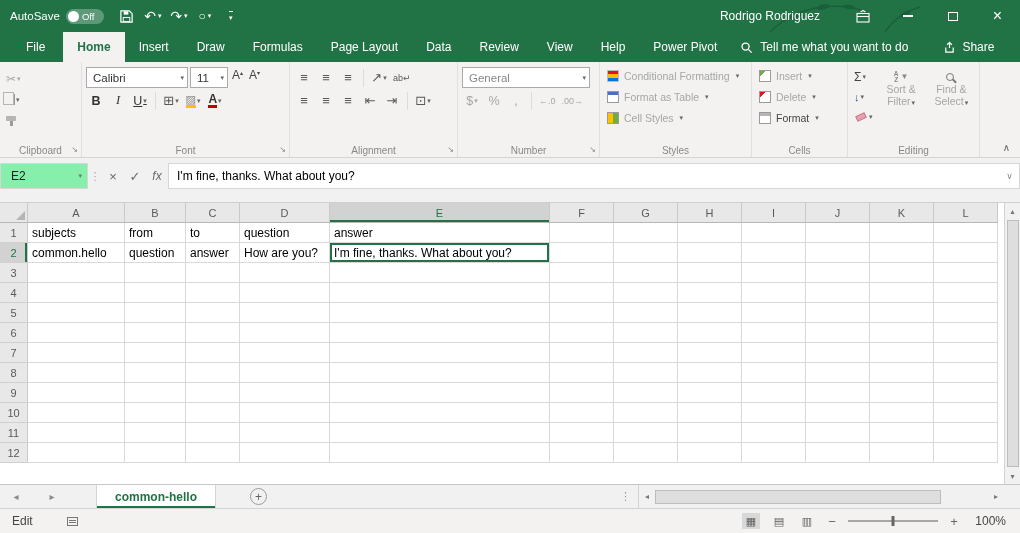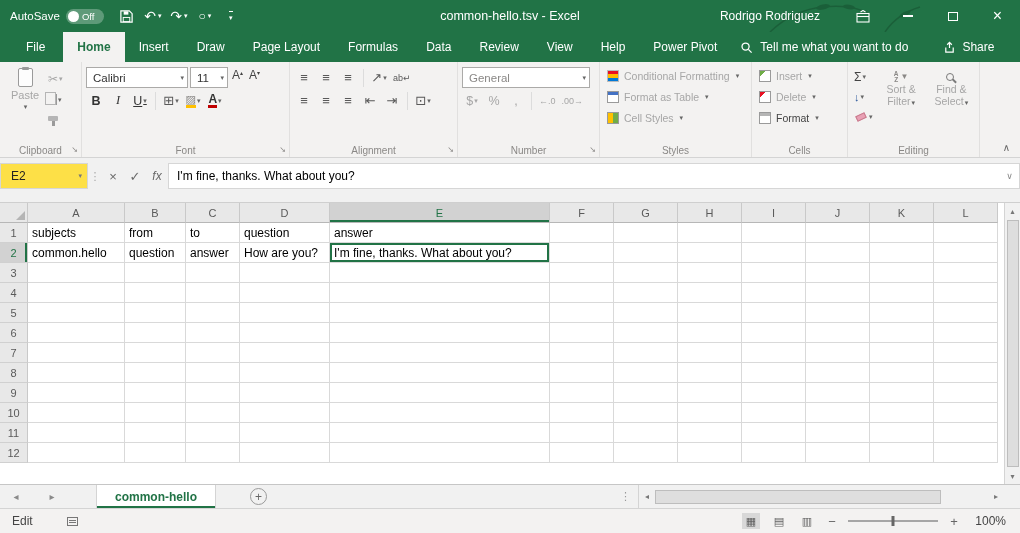--- a/index.html
+++ b/index.html
@@ -94,21 +94,21 @@
   .bigv .icw{height:15px;display:flex;align-items:center;gap:2px;}
   .azic{display:flex;flex-direction:column;font-size:6.5px;line-height:6px;color:#8a8886;font-weight:bold;}
   .funnel{font-size:8px;color:#8a8886;}
   .mag{width:8px;height:8px;border:1.5px solid #7a7a7a;border-radius:50%;position:relative;margin-right:3px;}
   .mag::after{content:"";position:absolute;width:5px;height:1.5px;background:#7a7a7a;transform:rotate(45deg);right:-4px;bottom:-2px;}
   .icon-eraser{width:10px;height:6px;background:#e8a0b4;border:1px solid #c77a8c;transform:rotate(-25deg);margin:0 2px;}
   .fillarrow{color:#2b579a;font-size:11px;}
 
   
   .formulabar{height:44px;background:#f1f1f1;display:flex;align-items:flex-start;padding-top:5px;flex:0 0 auto;}
-  .namebox{width:88px;height:26px;background:#fde047;border:1px solid #d6d6d6;display:flex;align-items:center;font-size:12px;color:#222;padding:0 5px 0 10px;}
+  .namebox{width:88px;height:26px;background:#86efac;border:1px solid #d6d6d6;display:flex;align-items:center;font-size:12px;color:#222;padding:0 5px 0 10px;}
   .namebox .cdd{margin-left:auto;font-size:7px;color:#777;}
   .fb-handle{width:14px;text-align:center;color:#aaa;font-size:11px;line-height:26px;}
   .fb-btn{width:22px;height:26px;display:flex;align-items:center;justify-content:center;color:#696969;font-size:13px;}
   .fb-fx{font-style:italic;font-size:12px;}
   .fb-input{flex:1;height:26px;background:#fff;border:1px solid #d6d6d6;border-right:none;display:flex;align-items:center;font-size:12px;padding-left:8px;color:#000;}
   .fb-expand{width:20px;height:26px;background:#fff;border:1px solid #d6d6d6;border-left:none;display:flex;align-items:center;justify-content:center;color:#888;font-size:9px;}
 
   
   .grid-area{height:282px;background:#fff;position:relative;border-top:1px solid #cfcfcf;flex:0 0 auto;}
   .col-headers{display:flex;height:20px;}
@@ -193,21 +193,20 @@
           <span class="dd9" style="color:#fff">▾</span>
         </div>
       <div class="qat-btn">
           <span style="font-size:12px">○</span>
           <span class="dd9" style="color:#fff">▾</span>
         </div>
       <div class="qat-btn">
           <span class="overbar">▾</span>
         </div>
     </div>
-    <div class="tb-title">common-hello.tsv - Excel</div>
     <div class="tb-right">
       <span class="tb-user">Rodrigo Rodriguez</span>
       <div class="tb-ctrl">
         <svg width="14" height="13" viewBox="0 0 14 13">
           <rect x="1" y="3.5" width="12" height="8.5" fill="none" stroke="#fff" stroke-width="1.1"></rect>
           <path d="M4.5 2 L7 0.5 L9.5 2" fill="none" stroke="#fff" stroke-width="1.1"></path>
           <line x1="1" y1="6.5" x2="13" y2="6.5" stroke="#fff" stroke-width="1.1"></line>
         </svg>
       </div>
       <div class="tb-ctrl">
@@ -221,22 +220,22 @@
         </div>
     </div>
   </div>
 
   <div class="tabrow">
     <div class="tabs" id="ribbon-tabs">
         <div class="rtab file">File</div>
         <div class="rtab active">Home</div>
         <div class="rtab">Insert</div>
         <div class="rtab">Draw</div>
+        <div class="rtab">Formulas</div>
         <div class="rtab">Page Layout</div>
-        <div class="rtab">Formulas</div>
         <div class="rtab">Data</div>
         <div class="rtab">Review</div>
         <div class="rtab">View</div>
         <div class="rtab">Help</div>
         <div class="rtab">Power Pivot</div>
       </div>
     <div class="tellme">
       <svg width="13" height="13" viewBox="0 0 14 14">
         <circle cx="6" cy="6" r="3.8" fill="none" stroke="#fff" stroke-width="1.4"></circle>
         <path d="M9 9 L12.5 12.5" stroke="#fff" stroke-width="1.4"></path>
@@ -256,25 +255,20 @@
         <circle cx="6.3" cy="7" r="1" fill="#7a5b00"></circle>
         <circle cx="11.7" cy="7" r="1" fill="#7a5b00"></circle>
         <path d="M5.5 10.5 q3.5 3.2 7 0" stroke="#7a5b00" stroke-width="1.2" fill="none" stroke-linecap="round"></path>
       </svg>
     </div>
   </div>
 
   <div class="ribbon">
 
     <div class="rgroup g-clipboard">
-      <div class="paste-big">
-        <span class="clip-icon"></span>
-        <span class="paste-lbl dis">Paste</span>
-        <span class="dd9">▾</span>
-      </div>
       <div class="clip-col">
         <div class="sbtn dis">
             <span>✂</span>
             <span class="dd9">▾</span>
           </div>
         <div class="sbtn">
             <span class="icon-copy"></span>
             <span class="dd9">▾</span>
           </div>
         <div class="sbtn">

